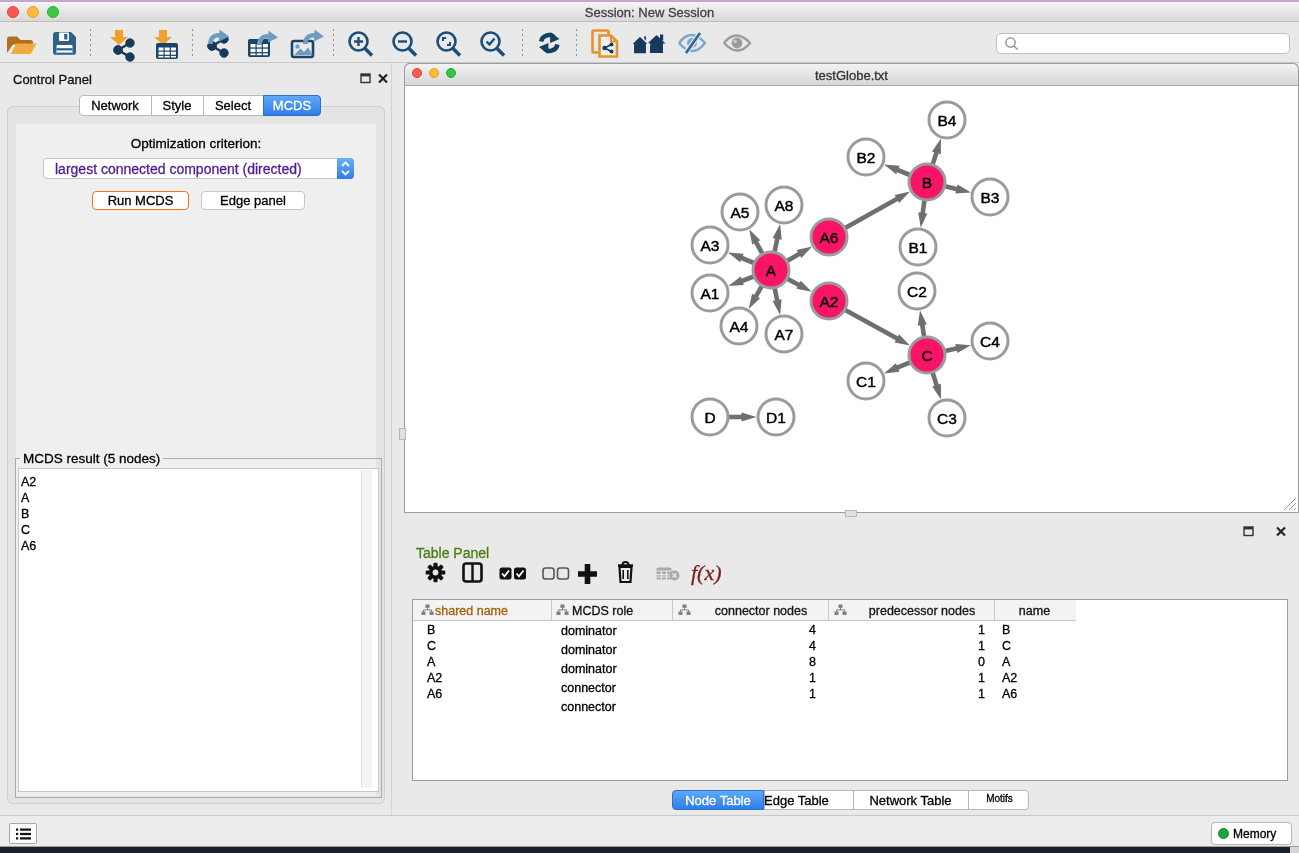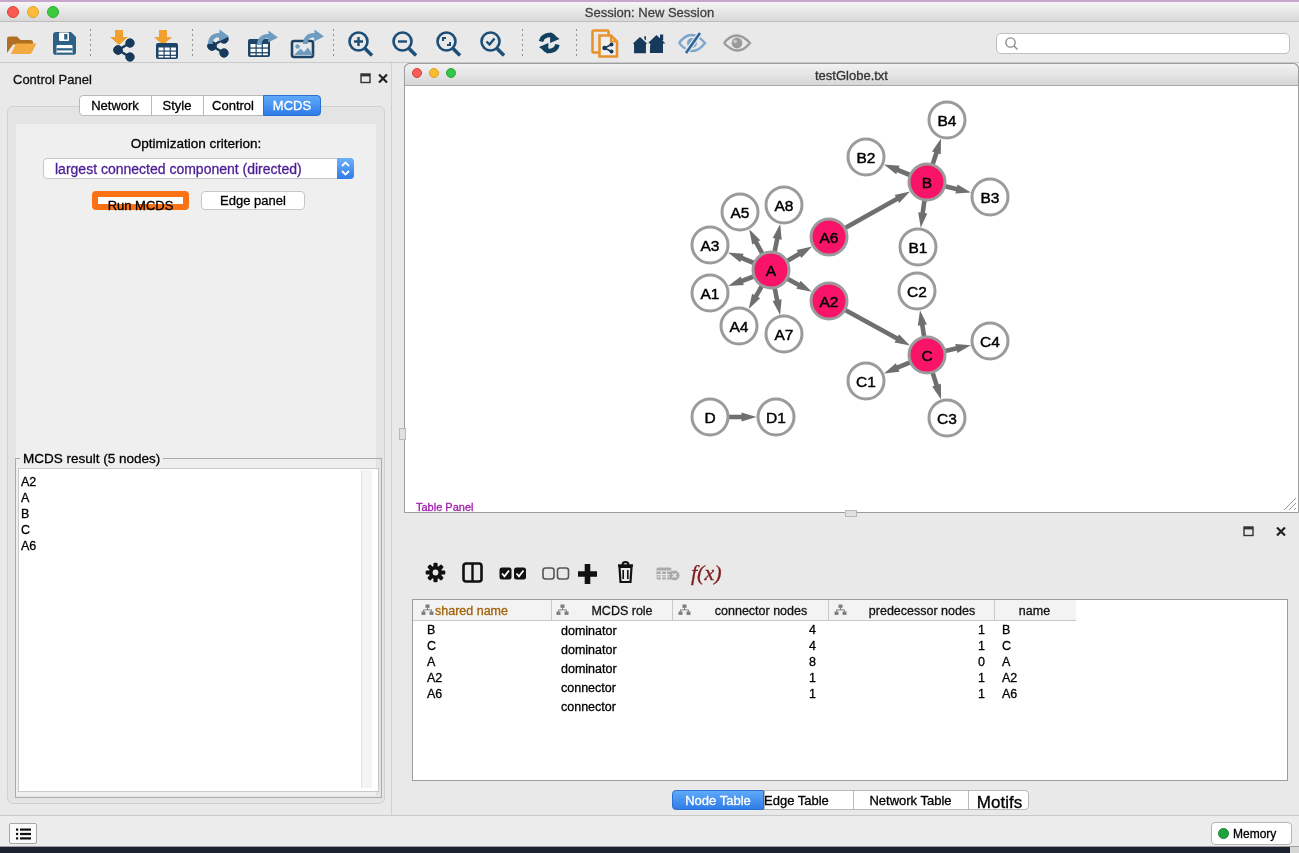--- a/index.html
+++ b/index.html
@@ -187,33 +187,33 @@
 
 <div class="abs" style="left:7px;top:106px;width:378px;height:698px;background:#e4e4e4;border:1px solid #d0d0d0;border-radius:6px"></div>
 <div class="abs" style="left:16px;top:124px;width:360px;height:672px;background:#efefef"></div>
 
 <div class="abs" style="left:79px;top:95px;width:242px;height:21px;background:#fff;border:1px solid #b9b9b9;border-radius:4px"></div>
 <div class="abs" style="left:151px;top:95px;width:1px;height:21px;background:#b9b9b9"></div>
 <div class="abs" style="left:203px;top:95px;width:1px;height:21px;background:#b9b9b9"></div>
 <div class="abs" style="left:263px;top:95px;width:58px;height:21px;background:linear-gradient(#5fa9f9,#2e7de8);border:1px solid #2a6fd4;border-radius:0 4px 4px 0"></div>
 <div class="abs" style="left:79px;top:98px;width:72px;height:16px;text-align:center;font-size:13px;color:#000">Network</div>
 <div class="abs" style="left:151px;top:98px;width:52px;height:16px;text-align:center;font-size:13px;color:#000">Style</div>
-<div class="abs" style="left:203px;top:98px;width:60px;height:16px;text-align:center;font-size:13px;color:#000">Control</div>
+<div class="abs" style="left:203px;top:98px;width:60px;height:16px;text-align:center;font-size:13px;color:#000">Select</div>
 <div class="abs" style="left:263px;top:98px;width:58px;height:16px;text-align:center;font-size:13px;color:#fff">MCDS</div>
 
 <div class="abs" style="left:16px;top:136px;width:360px;text-align:center;font-size:13.5px;color:#000">Optimization criterion:</div>
 <div class="abs" style="left:43px;top:158px;width:311px;height:21px;background:#fff;border:1px solid #c6c6c6;border-radius:4px"></div>
 <div class="abs" style="left:55px;top:161px;font-size:14px;color:#4c1d95">largest connected component (directed)</div>
 <div class="abs" style="left:337px;top:158px;width:17px;height:21px;background:linear-gradient(#6db1fa,#2f7ce8);border-radius:0 4px 4px 0"></div>
 <svg style="left:339px;top:160px" width="13" height="17">
 <path d="M3 6 L6.5 2.5 L10 6" fill="none" stroke="#fff" stroke-width="1.8"></path>
 <path d="M3 11 L6.5 14.5 L10 11" fill="none" stroke="#fff" stroke-width="1.8"></path>
 </svg>
 
-<div class="abs" style="left:92px;top:191px;width:97px;height:19px;background:#fff;border:6px solid #f97316;border-radius:4px;text-align:center;font-size:13px;color:#000;line-height:18px">Run MCDS</div>
+<div class="abs" style="left:92px;top:191px;width:97px;height:19px;background:#fff;border:1px solid #f97316;border-radius:4px;text-align:center;font-size:13px;color:#000;line-height:18px">Run MCDS</div>
 <div class="abs" style="left:201px;top:191px;width:104px;height:19px;background:#fff;border:1px solid #c6c6c6;border-radius:4px;text-align:center;font-size:13px;color:#000;line-height:18px">Edge panel</div>
 
 <div class="abs" style="left:15px;top:458px;width:367px;height:340px;border:1px solid #ababab"></div>
 <div class="abs" style="left:20px;top:451px;background:#efefef;padding:0 3px;font-size:13.5px;color:#000">MCDS result (5 nodes)</div>
 <div class="abs" style="left:18px;top:468px;width:361px;height:324px;background:#fff;border:1px solid #c9c9c9"></div>
 <div class="abs" style="left:361px;top:470px;width:11px;height:318px;background:#f4f4f4;border-left:1px solid #e2e2e2"></div>
 <div class="abs" style="left:21px;top:474px;font-size:12.5px;color:#000;line-height:16px">A2<br>A<br>B<br>C<br>A6</div>
 
 <div class="abs" style="left:404px;top:63px;width:895px;height:450px;background:#fff;border:1px solid #9d9d9d;border-radius:6px 6px 0 0"></div>
 <div class="abs" style="left:404px;top:63px;width:895px;height:23px;background:linear-gradient(#f2f2f2,#d7d7d7);border:1px solid #9d9d9d;border-bottom:1px solid #a9a9a9;border-radius:6px 6px 0 0"></div>
@@ -305,21 +305,21 @@
 <circle cx="543" cy="332" r="18" fill="#ffffff" stroke="#9b9b9b" stroke-width="3"></circle>
 <text x="543" y="337.5" font-size="15.5" text-anchor="middle" fill="#000" stroke="#000" stroke-width="0.45" font-family="Liberation Sans, sans-serif">C3</text>
 <circle cx="586" cy="255" r="18" fill="#ffffff" stroke="#9b9b9b" stroke-width="3"></circle>
 <text x="586" y="260.5" font-size="15.5" text-anchor="middle" fill="#000" stroke="#000" stroke-width="0.45" font-family="Liberation Sans, sans-serif">C4</text>
 <circle cx="306" cy="331" r="18" fill="#ffffff" stroke="#9b9b9b" stroke-width="3"></circle>
 <text x="306" y="336.5" font-size="15.5" text-anchor="middle" fill="#000" stroke="#000" stroke-width="0.45" font-family="Liberation Sans, sans-serif">D</text>
 <circle cx="372" cy="331" r="18" fill="#ffffff" stroke="#9b9b9b" stroke-width="3"></circle>
 <text x="372" y="336.5" font-size="15.5" text-anchor="middle" fill="#000" stroke="#000" stroke-width="0.45" font-family="Liberation Sans, sans-serif">D1</text>
 </svg>
 
-<div class="abs" style="left:416px;top:501px;font-size:11px;color:#a21caf">Table Panel</div>
+<div class="abs" style="left:416px;top:545px;font-size:14px;color:#4d7c0f">Table Panel</div>
 <svg style="left:1243px;top:526px" width="12" height="11">
 <rect x="1" y="1" width="9" height="8.5" fill="none" stroke="#333" stroke-width="1.4"></rect>
 <rect x="1" y="1" width="9" height="2.4" fill="#333"></rect>
 </svg>
 <svg style="left:1275px;top:526px" width="12" height="11">
 <path d="M2 1.5 L10 9.5 M10 1.5 L2 9.5" stroke="#222" stroke-width="2.2"></path>
 </svg>
 
 <svg style="left:425px;top:562px" width="21" height="21">
 <g fill="#111">
@@ -398,40 +398,40 @@
       <g id="tree" fill="#7d7d7d">
 <rect x="4.5" y="0.5" width="4" height="3.4"></rect>
 <rect x="0.5" y="7.5" width="4" height="3.4"></rect>
 <rect x="8.5" y="7.5" width="4" height="3.4"></rect>
 <path d="M6.5 3.9 v2 M2.5 7.5 v-1.6 h8 v1.6" fill="none" stroke="#7d7d7d" stroke-width="1"></path>
 </g>
     </defs>
   </svg>
 
 <div class="abs" style="left:416px;top:604px;width:111px;text-align:center;font-size:12.5px;color:#a16207">shared name</div>
-<div class="abs" style="left:572px;top:604px;width:100px;text-align:center;font-size:12.5px;color:#111">MCDS role</div>
+<div class="abs" style="left:572px;top:604px;width:100px;font-size:12.5px;color:#111">MCDS role</div>
 <div class="abs" style="left:694px;top:604px;width:134px;text-align:center;font-size:12.5px;color:#111">connector nodes</div>
 <div class="abs" style="left:850px;top:604px;width:144px;text-align:center;font-size:12.5px;color:#111">predecessor nodes</div>
 <div class="abs" style="left:994px;top:604px;width:81px;text-align:center;font-size:12.5px;color:#111">name</div>
 
 <div class="abs" style="left:427px;top:622px;font-size:12.5px;line-height:16px;color:#000">B<br>C<br>A<br>A2<br>A6</div>
 <div class="abs" style="left:561px;top:622px;font-size:12.5px;line-height:19px;color:#000">dominator<br>dominator<br>dominator<br>connector<br>connector</div>
 <div class="abs" style="left:716px;top:622px;width:100px;text-align:right;font-size:12.5px;line-height:16px;color:#000">4<br>4<br>8<br>1<br>1</div>
 <div class="abs" style="left:885px;top:622px;width:100px;text-align:right;font-size:12.5px;line-height:16px;color:#000">1<br>1<br>0<br>1<br>1</div>
 <div class="abs" style="left:1002px;top:622px;font-size:12.5px;line-height:16px;color:#000">B<br>C<br>A<br>A2<br>A6</div>
 
 <div class="abs" style="left:672px;top:790px;width:357px;height:20px;background:#fff;border:1px solid #b9b9b9;border-radius:4px"></div>
 <div class="abs" style="left:672px;top:790px;width:92px;height:20px;background:linear-gradient(#5fa9f9,#2e7de8);border:1px solid #2a6fd4;border-radius:4px 0 0 4px"></div>
 <div class="abs" style="left:764px;top:790px;width:1px;height:20px;background:#b9b9b9"></div>
 <div class="abs" style="left:853px;top:790px;width:1px;height:20px;background:#b9b9b9"></div>
 <div class="abs" style="left:968px;top:790px;width:1px;height:20px;background:#b9b9b9"></div>
 <div class="abs" style="left:672px;top:793px;width:92px;text-align:center;font-size:13px;color:#fff">Node Table</div>
 <div class="abs" style="left:764px;top:793px;width:89px;text-align:left;font-size:13px;color:#000">Edge Table</div>
 <div class="abs" style="left:853px;top:793px;width:115px;text-align:center;font-size:13px;color:#000">Network Table</div>
-<div class="abs" style="left:968px;top:793px;width:63px;text-align:center;font-size:17px;color:#000">Motifs</div>
+<div class="abs" style="left:968px;top:793px;width:63px;text-align:center;font-size:10px;color:#000">Motifs</div>
 
 <div class="abs" style="left:0;top:815px;width:1299px;height:32px;background:#ececec;border-top:1px solid #c9c9c9"></div>
 <div class="abs" style="left:9px;top:823px;width:28px;height:21px;background:#fafafa;border:1px solid #a8a8a8;border-radius:2px"></div>
 <svg style="left:16px;top:828px" width="15" height="12">
 <g fill="#111">
 <rect x="0" y="0.5" width="2.2" height="2.2"></rect>
       <rect x="4" y="0.5" width="11" height="2.2"></rect>
 <rect x="0" y="4.9" width="2.2" height="2.2"></rect>
       <rect x="4" y="4.9" width="11" height="2.2"></rect>
 <rect x="0" y="9.3" width="2.2" height="2.2"></rect>

